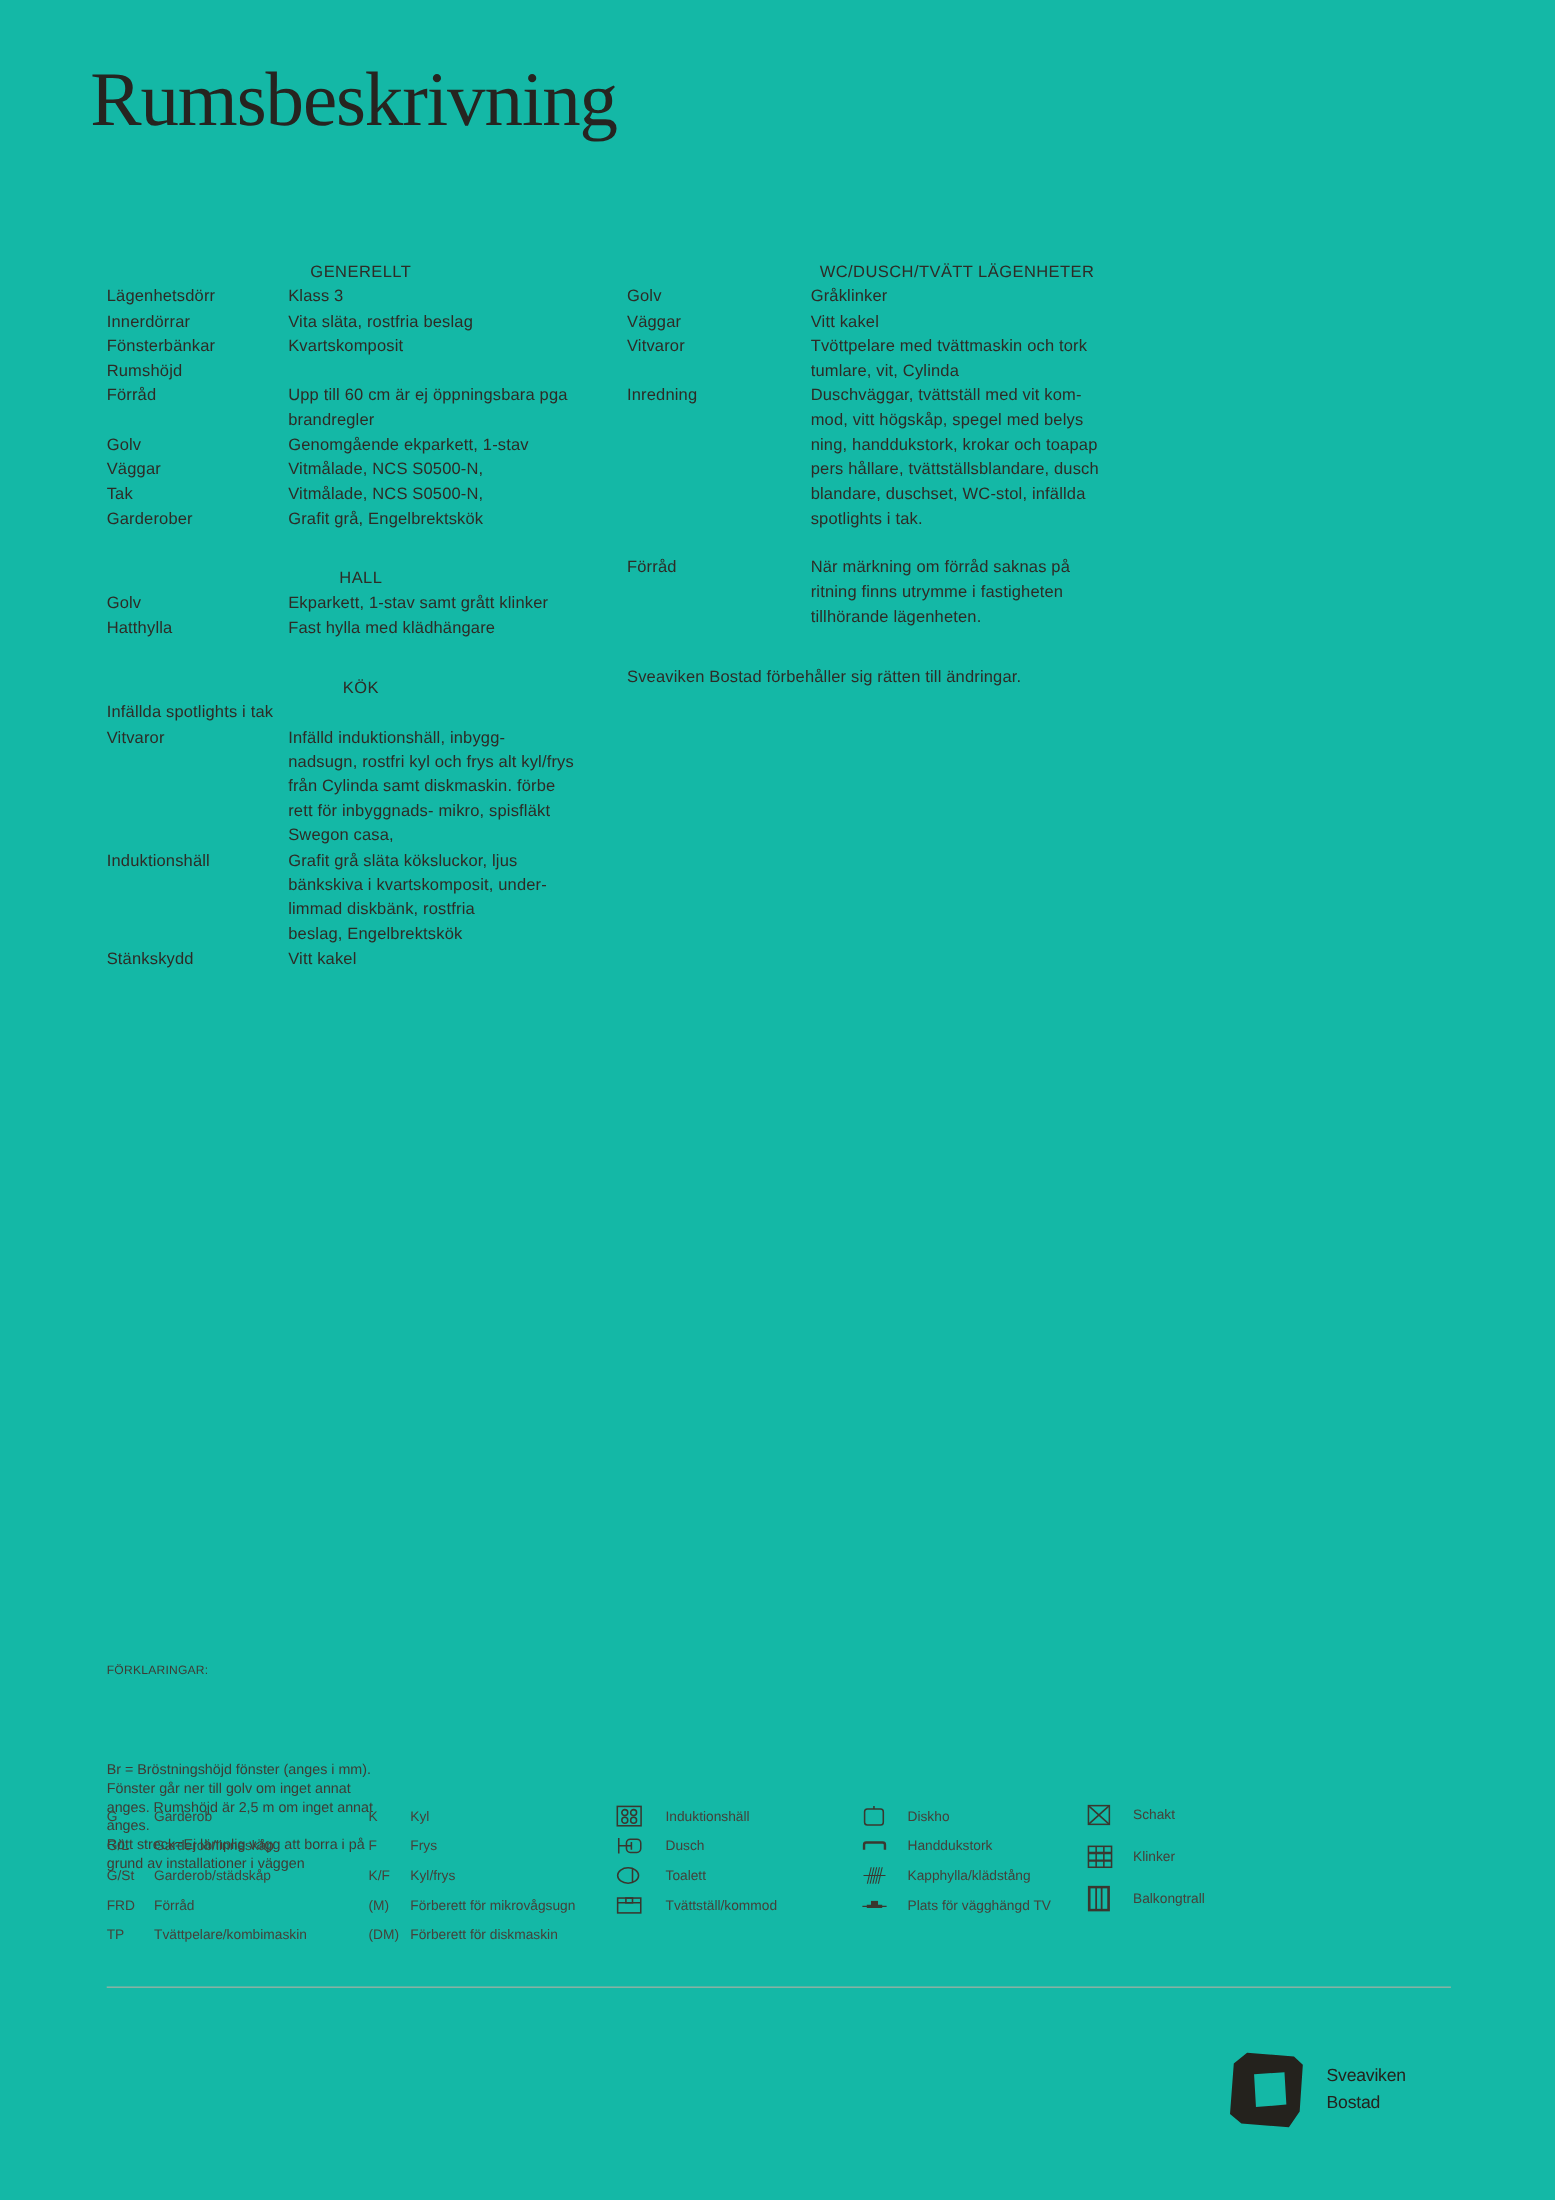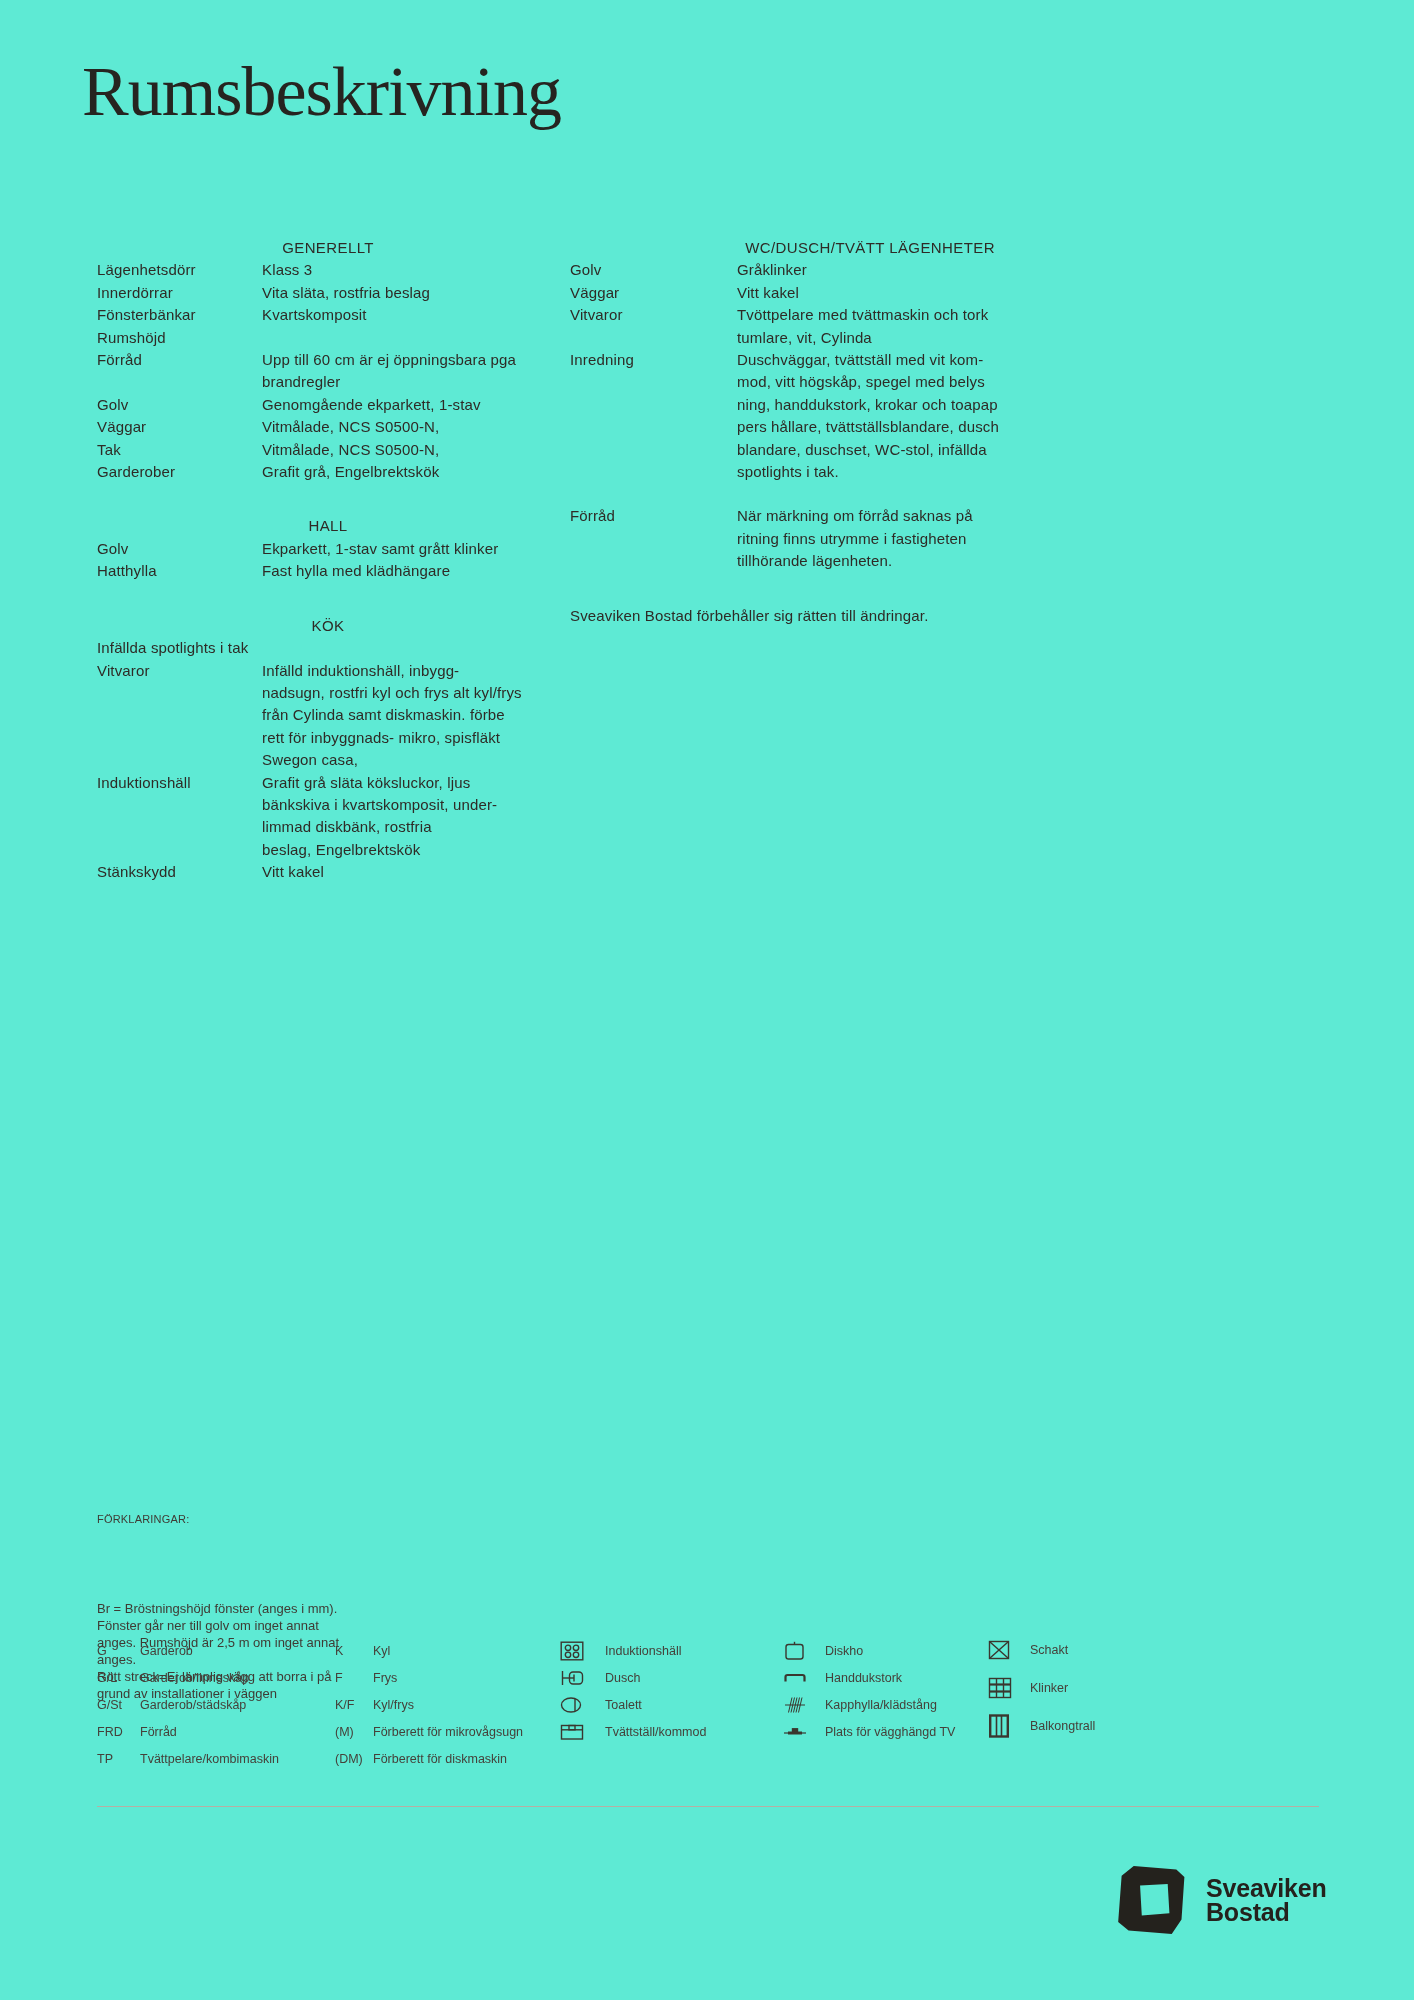--- a/index.html
+++ b/index.html
@@ -1,17 +1,17 @@
 <!DOCTYPE html>
 <html><head>
 <meta charset="utf-8">
 <style>
   html,body{margin:0;padding:0;background:#e9e2d8;}
   .page{
-    position:relative;width:1414px;height:2000px;background:#5eead4;
+    position:relative;width:1414px;height:2000px;background:#14b8a6;
     font-family:"Liberation Sans",sans-serif;color:#2e2b26;overflow:hidden;
   }
   .title{
     position:absolute;left:82px;top:52px;margin:0;
     font-family:"Liberation Serif",serif;font-weight:400;
     font-size:70px;letter-spacing:-1px;color:#262420;
   }
   .col{position:absolute;top:237px;font-size:15px;line-height:22.4px;letter-spacing:.15px;}
   .col-left{left:97px;width:462px;}
   .col-right{left:570px;width:600px;}
@@ -36,21 +36,21 @@
   .c4{left:783px;top:1637px;}
   .c5{left:988px;top:1631px;}
   .abbr{flex:0 0 43px;}
   .c2 .abbr{flex:0 0 38px;}
   .icon-slot{flex:0 0 45px;display:flex;align-items:center;}
   .c4 .icon-slot,.c5 .icon-slot{flex:0 0 42px;}
   .leg-icon{stroke:#3a372f;fill:none;stroke-width:1.4;}
   
   .divider{position:absolute;left:97px;top:1806px;width:1222px;height:1px;background:#b7afa3;}
   .brand{position:absolute;left:1113px;top:1862px;display:flex;align-items:center;}
-  .brand-text{margin-left:17px;font-weight:700;font-size:25px;line-height:24.5px;color:#24221d;letter-spacing:-.2px;}
+  .brand-text{margin-left:17px;font-weight:400;font-size:16px;line-height:24.5px;color:#24221d;letter-spacing:-.2px;}
 </style>
 </head>
 <body>
 
 <div class="page">
 
   <h1 class="title">Rumsbeskrivning</h1>
 
   <div class="col col-left">
 

